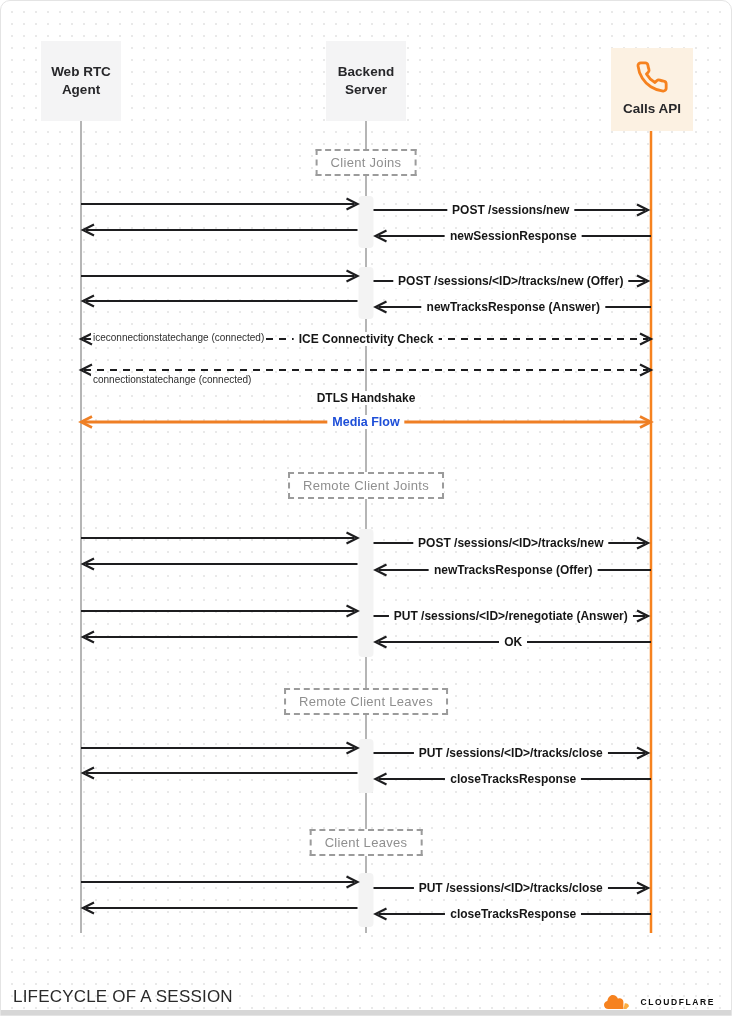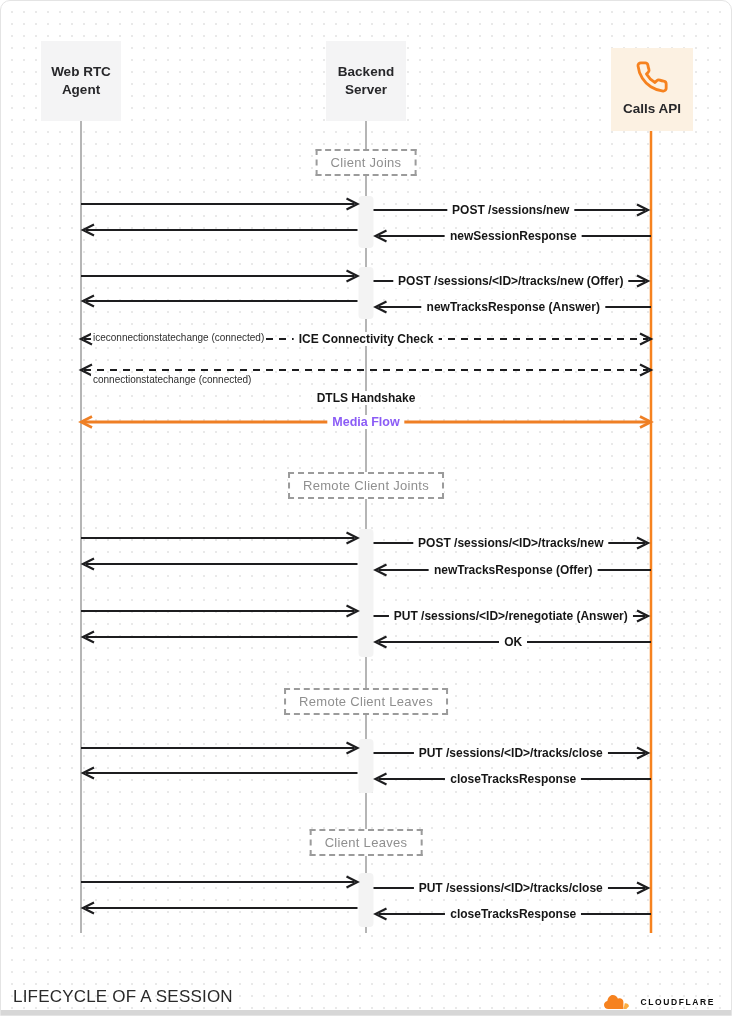--- a/index.html
+++ b/index.html
@@ -37,21 +37,21 @@
     border:2px dashed #9b9b9b;background:#ffffff;
     color:#8f8f8f;font-size:13px;letter-spacing:0.3px;
     padding:4px 13px;white-space:nowrap;margin-top:8px;
   }
 
   .msg-label{
     position:absolute;transform:translate(-50%,-50%);
     background:#ffffff;padding:0 5px;
     font-size:12px;font-weight:700;color:#161616;white-space:nowrap;
   }
-  .msg-label.media{color:#8b5cf6;font-size:12.5px;text-align:right;}
+  .msg-label.media{color:#1d4ed8;font-size:12.5px;text-align:right;}
   .msg-sublabel{
     position:absolute;background:#ffffff;padding:0 2px;
     font-size:10px;color:#2e2e2e;white-space:nowrap;
   }
 
   .footer-title{
     position:absolute;left:12px;top:986px;
     font-size:17px;font-weight:400;letter-spacing:0.2px;color:#2a2a2a;
   }
   .brand{

